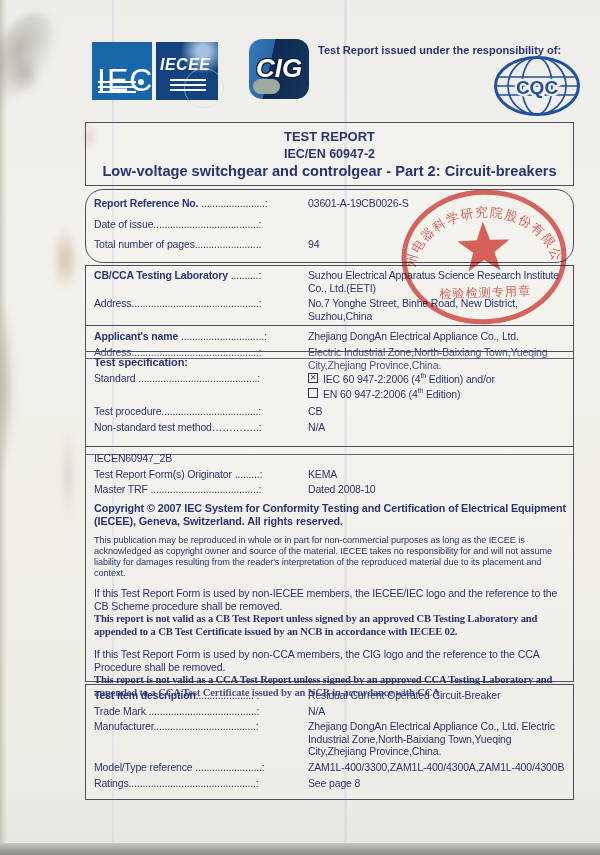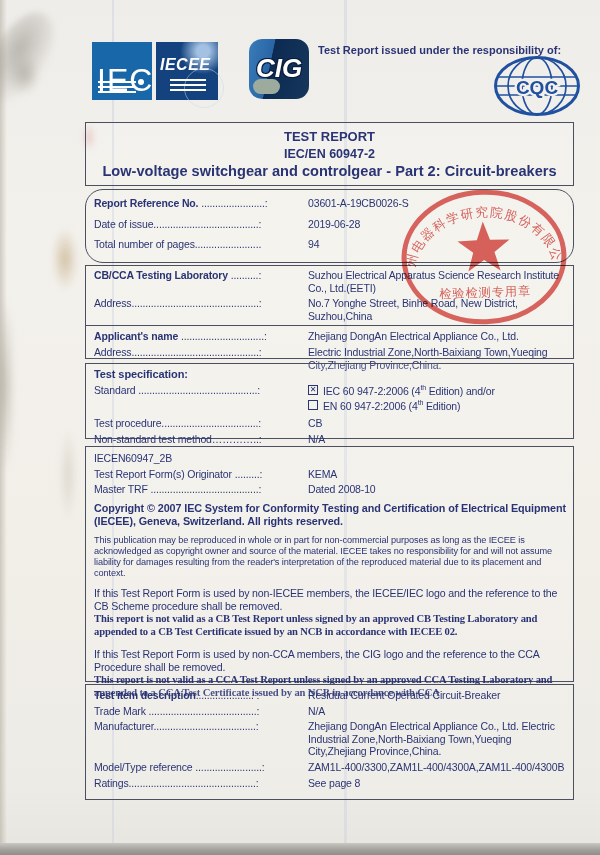--- a/index.html
+++ b/index.html
@@ -50,21 +50,21 @@
   .resp-text { position:absolute; left:318px; top:44px; width:262px; font-size:11px; font-weight:bold; line-height:1.2; }
   .cqc-logo { left:493px; top:55px; width:88px; height:62px; }
   
   .box { position:absolute; left:85px; width:489px; border:1.6px solid #4b4f60; background:rgba(255,255,255,.14); }
   .title-box { top:122px; height:64px; text-align:center; padding-top:6px; }
   .t1 { font-size:13px; font-weight:bold; line-height:1.3; }
   .t2 { font-size:12.5px; font-weight:bold; line-height:1.3; }
   .t3 { font-size:14.6px; font-weight:bold; line-height:1.35; }
   .report-box { top:189px; height:74px; padding:7px 4px 0 8px;border-radius:18px; }
   .parties-box { top:265px; height:94px; padding:3px 4px 0 8px; }
-  .spec-box { top:363px; height:76px; padding:4px 4px 0 8px; }
+  .spec-box { top:351px; height:104px; padding:4px 4px 0 8px; }
   .form-box { top:446px; height:236px; padding:5px 6px 0 8px; }
   .item-box { top:684px; height:116px; padding:4px 4px 0 8px; }
   
   .row { display:flex; align-items:flex-start; font-size:10.5px; letter-spacing:-0.15px; line-height:1.2; margin-bottom:3px; }
   .spread .row { margin-bottom:8px; }
   .lab { display:inline-block; width:214px; flex:none; white-space:nowrap; overflow:hidden; }
   .b .lt { font-weight:bold; }
   .val { flex:1; }
   .divider { border-top:1.4px solid #4b4f60; margin:3px -4px 4px -8px; }
   .spec-heading { font-size:11px; font-weight:bold; margin-bottom:4px; letter-spacing:-0.1px; }
@@ -140,21 +140,20 @@
     <div class="t3">Low-voltage switchgear and controlgear - Part 2: Circuit-breakers</div>
   </div>
 
   <div class="box report-box spread">
     <div class="row">
       <span class="lab b"><span class="lt">Report Reference No.</span><span class="dots"> .......................:</span></span>
       <span class="val">03601-A-19CB0026-S</span>
     </div>
     <div class="row">
       <span class="lab"><span class="lt">Date of issue</span><span class="dots">......................................:</span></span>
-      <span class="val">2019-06-28</span>
     </div>
     <div class="row">
       <span class="lab"><span class="lt">Total number of pages</span><span class="dots">........................</span></span>
       <span class="val">94</span>
     </div>
   </div>
 
   <div class="box parties-box">
     <div class="row">
       <span class="lab b"><span class="lt">CB/CCA Testing Laboratory</span><span class="dots"> ..........:</span></span>

